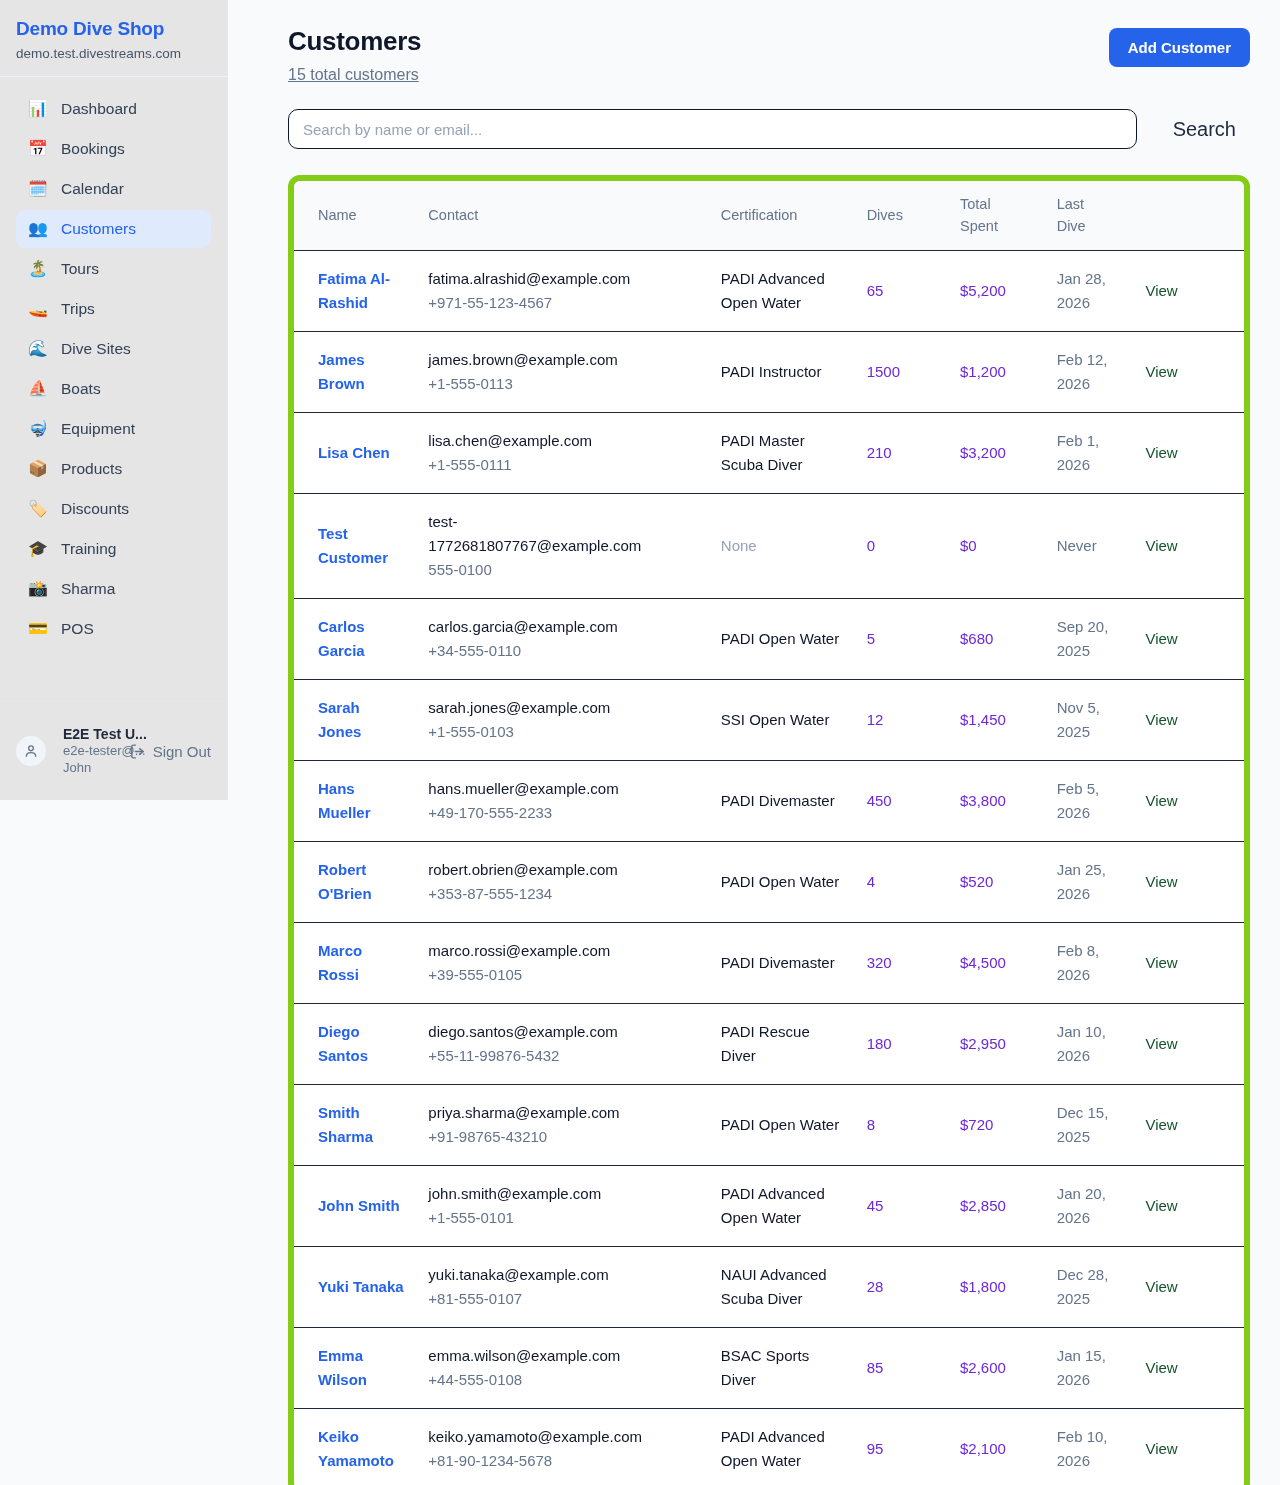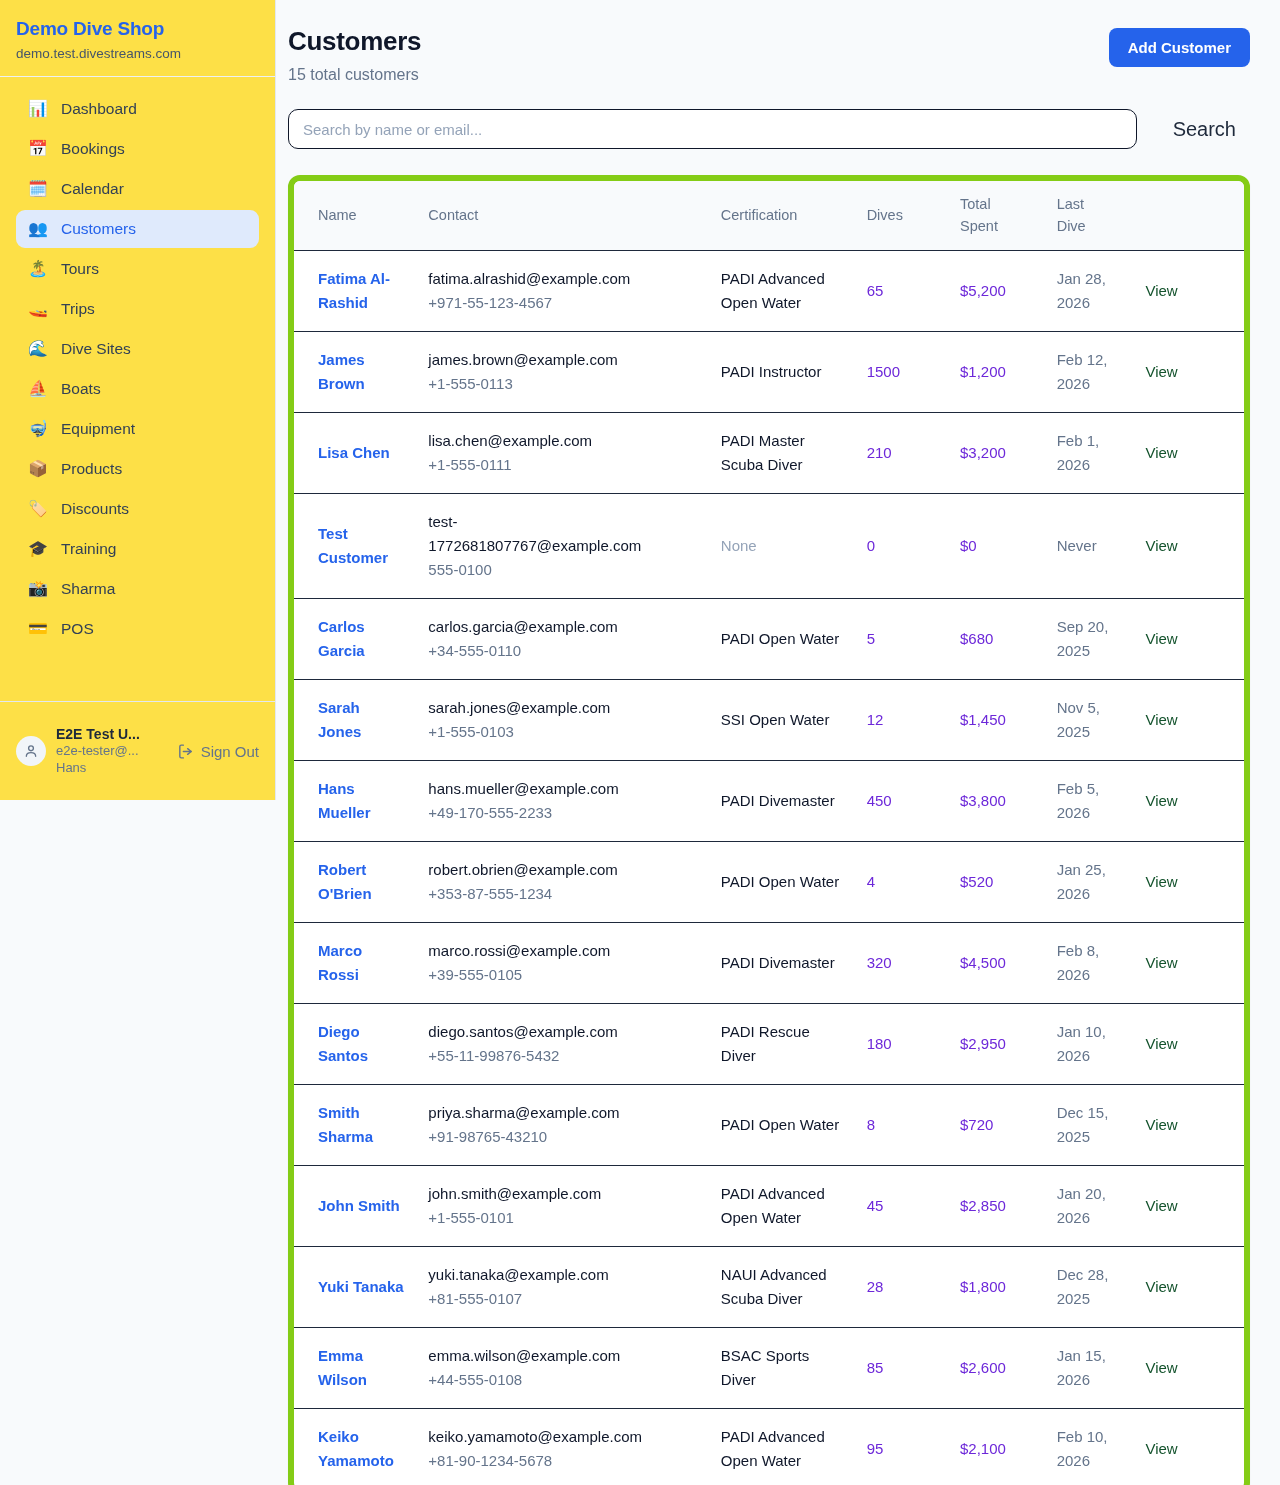--- a/index.html
+++ b/index.html
@@ -7,58 +7,58 @@
   body {
     width: 1280px; min-height: 1485px;
     background: #f8fafc;
     font-family: "Liberation Sans", "DejaVu Sans", sans-serif;
     color: #0f172a;
   }
 
   
   .sidebar {
     position: absolute; left: 0; top: 0;
-    width: 276px; height: 800px;
-    background: #fde047;
+    width: 228px; height: 800px;
+    background: #e5e5e5;
     border-right: 1px solid #e2e8f0;
     display: flex; flex-direction: column; justify-content: center;
   }
   .brand { padding: 18px 16px 15px 16px; border-bottom: 1px solid #edf1f5; }
   .brand-name { color: #2563eb; font-size: 19px; font-weight: bold; letter-spacing: -0.2px; }
   .brand-domain { margin-top: 6px; color: #475569; font-size: 13.5px; }
   .nav { flex: 1; padding: 13px 16px; }
   .nav-item {
     display: flex; align-items: center; gap: 13px;
     padding: 10px 12px; margin-bottom: 2px;
     border-radius: 9px; font-size: 15.5px; color: #334155; cursor: pointer;
   }
   .nav-item.active { background: #dfeafc; color: #2563eb; font-weight: 500; }
   .nav-icon { width: 20px; font-size: 16px; line-height: 1; text-align: center; flex: none; }
   .user-section {
     border-top: 1px solid #e2e8f0;
-    padding: 23px 16px; display: flex; align-items: center; gap: 10px;
+    padding: 23px 16px; display: flex; align-items: center; gap: 17px;
   }
   .avatar {
     width: 30px; height: 30px; border-radius: 50%; background: #f1f5f9;
     display: flex; align-items: center; justify-content: center; flex: none;
   }
   .user-info { flex: 1; min-width: 0; line-height: 1.3; }
   .user-name { font-size: 14px; font-weight: bold; color: #1e293b; white-space: nowrap; }
   .user-email, .user-role { font-size: 13px; color: #64748b; white-space: nowrap; }
   .signout-btn {
     display: flex; align-items: center; gap: 7px;
     background: none; border: none; color: #64748b; font-size: 15px;
     font-family: inherit; cursor: pointer; padding: 0; flex: none;
   }
 
   
   .main { margin-left: 256px; padding: 26px 30px 35px 32px; }
   .header-row { display: flex; justify-content: space-between; align-items: flex-start; }
   .page-title { font-size: 26px; font-weight: bold; color: #0f172a; letter-spacing: -0.3px; }
-  .page-subtitle { margin-top: 9px; color: #64748b; font-size: 16px; }
+  .page-subtitle { margin-top: 9px; color: #64748b; font-size: 16px; text-decoration: underline; }
   .add-btn {
     background: #2563eb; color: #ffffff; border: none; border-radius: 8px;
     font-size: 15px; font-weight: 600; font-family: inherit;
     padding: 11px 19px; cursor: pointer; margin-top: 2px;
   }
   .search-row { display: flex; align-items: center; margin-top: 25px; }
   .search-input {
     flex: 1; height: 40px; background: #ffffff;
     border: 1px solid #0f172a; border-radius: 10px;
     padding: 0 14px; font-size: 15px; font-family: inherit; color: #0f172a;
@@ -174,21 +174,21 @@
   <div class="user-section">
     <div class="avatar">
       <svg width="16" height="16" viewBox="0 0 24 24" fill="none" stroke="#64748b" stroke-width="2" stroke-linecap="round" stroke-linejoin="round">
           <circle cx="12" cy="8" r="3.6"></circle>
           <path d="M5 20c0-3.6 3.2-5.6 7-5.6s7 2 7 5.6"></path>
         </svg>
     </div>
     <div class="user-info">
       <div class="user-name">E2E Test U...</div>
       <div class="user-email">e2e-tester@...</div>
-      <div class="user-role">Hans</div>
+      <div class="user-role">John</div>
     </div>
     <button class="signout-btn">
       <svg width="17" height="17" viewBox="0 0 24 24" fill="none" stroke="#64748b" stroke-width="2" stroke-linecap="round" stroke-linejoin="round">
           <path d="M9 21H6a2 2 0 0 1-2-2V5a2 2 0 0 1 2-2h3"></path>
           <polyline points="15 16 20 12 15 8"></polyline>
           <line x1="20" y1="12" x2="9" y2="12"></line>
         </svg>
       <span>Sign Out</span>
     </button>
   </div>

